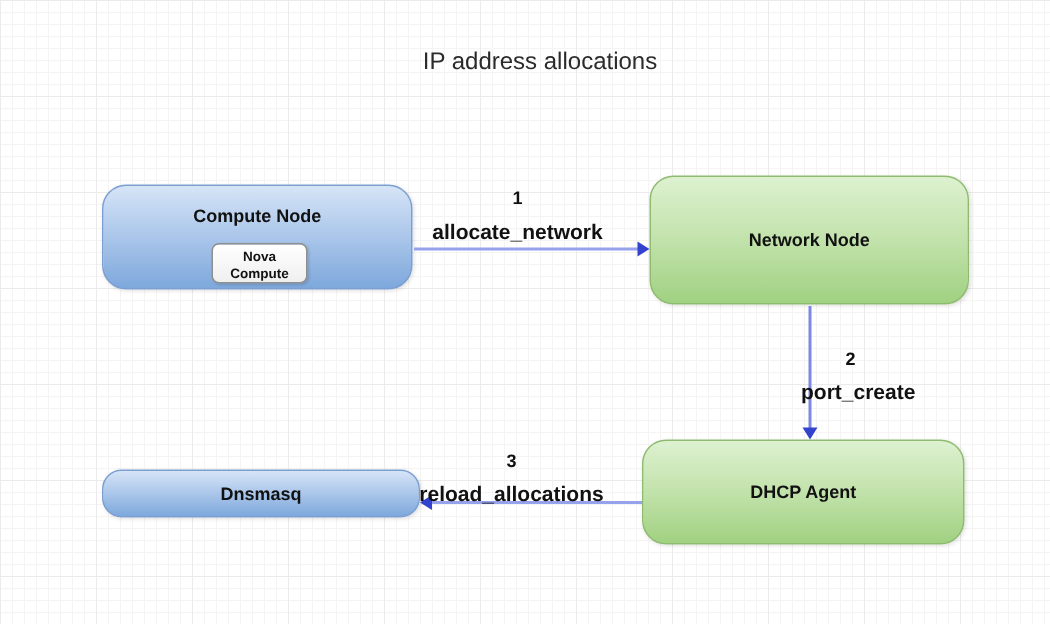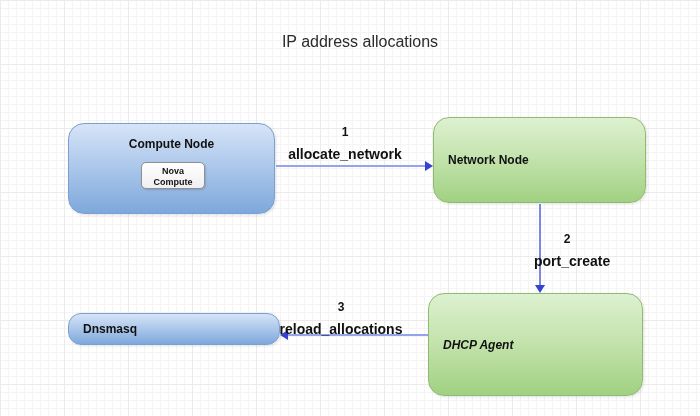--- a/index.html
+++ b/index.html
@@ -27,28 +27,28 @@
     box-shadow: 1px 1px 3px rgba(0,0,0,0.12);
   }
   .node.blue {
     background: linear-gradient(to bottom, #d6e4f7 0%, #aac6ea 50%, #7ea8dc 100%);
     border: 1px solid #7b9fd0;
   }
   .node.green {
     background: linear-gradient(to bottom, #ddf1d0 0%, #c2e2ab 50%, #a0d181 100%);
     border: 1px solid #8fbb71;
   }
-  .node.centered { display: flex; align-items: center; justify-content: flex-start; padding-left: 14px; }
+  .node.centered { display: flex; align-items: center; justify-content: center; }
   .node-label {
     font-weight: bold; font-size: 12px; color: #111; text-align: center;
   }
-  #node-compute { left: 68px; top: 123px; width: 207px; height: 91px; }
+  #node-compute { left: 68px; top: 123px; width: 207px; height: 70px; }
   #node-compute .node-label { margin-top: 13px; }
   #node-network { left: 433px; top: 117px; width: 213px; height: 86px; }
-  #node-dhcp    { left: 428px; top: 293px; width: 215px; height: 103px; font-style: italic; }
+  #node-dhcp    { left: 428px; top: 293px; width: 215px; height: 70px; }
   #node-dnsmasq { left: 68px;  top: 313px; width: 212px; height: 32px; border-radius: 13px; }
   .subnode {
     position: absolute; left: 72px; top: 38px; width: 64px; height: 27px;
     box-sizing: border-box;
     display: flex; align-items: flex-end; justify-content: center;
     background: linear-gradient(to bottom, #ffffff, #efefef);
     border: 1px solid #8f8f8f; border-radius: 5px;
     box-shadow: 1px 1px 2px rgba(0,0,0,0.15);
   }
   .subnode-label {

